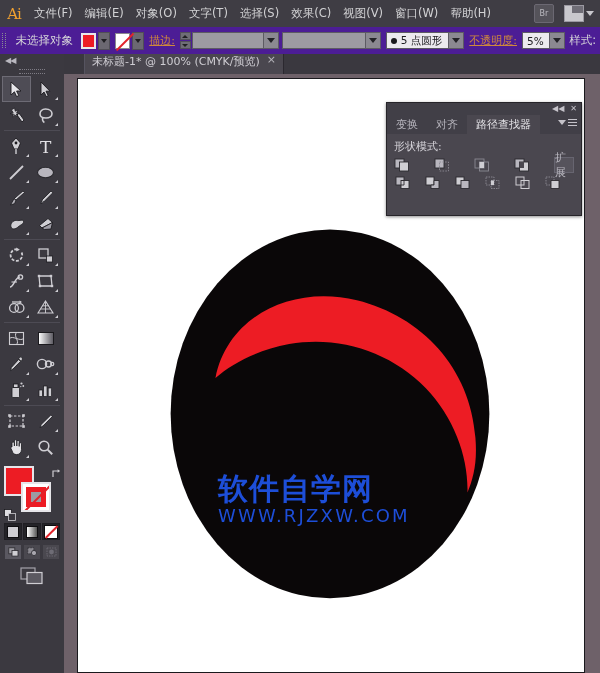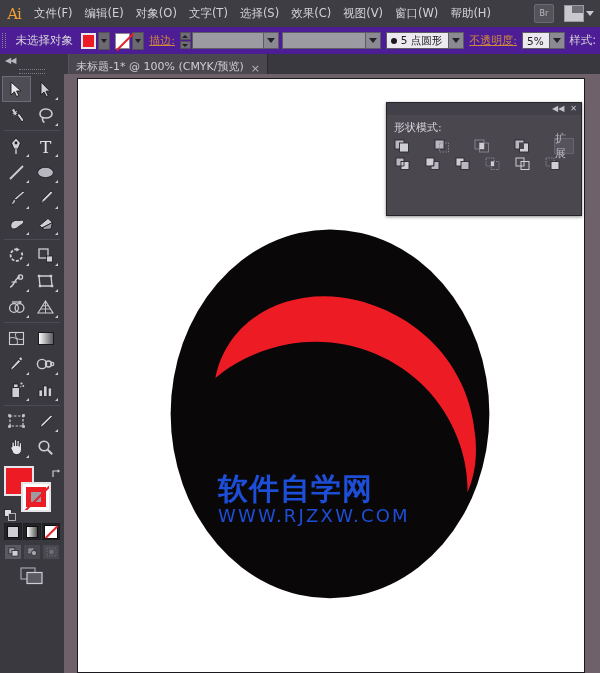--- a/index.html
+++ b/index.html
@@ -85,23 +85,23 @@
   .combo.white{background:#eceaee;}
   .combo.white .val{display:flex;align-items:center;gap:4px;}
   .dot{width:6px;height:6px;border-radius:50%;background:#1b1a1e;display:inline-block;}
 
   
   .tabbar{
     position:absolute;left:64px;top:54px;width:536px;height:20px;
     background:#3a383f;border-bottom:1px solid #221f26;
   }
   .doctab{
-    position:absolute;left:4px;top:0;height:20px;background:#4a474f;
+    position:absolute;left:20px;top:0;height:20px;background:#4a474f;
     border-right:1px solid #2b282f;border-left:1px solid #565460;
-    display:flex;align-items:flex-end;padding:0 7px;gap:7px;
+    display:flex;align-items:flex-start;padding:0 7px;gap:7px;
   }
   .doctab .t{color:#cfcdd3;font-size:11px;white-space:nowrap;}
   .doctab .x{color:#b5b3ba;font-size:11px;line-height:1;}
 
   
   .toolpanel{
     position:absolute;left:0;top:54px;width:64px;height:619px;background:#3b3940;
   }
   .tp-head{height:12px;display:flex;align-items:center;padding-left:5px;}
   .tp-head .dbl{color:#b9b7bf;font-size:8px;letter-spacing:-1px;}
@@ -621,20 +621,33 @@
         <div class="wm2">WWW.RJZXW.COM</div>
       </div>
     </div>
   </div>
 
   <div class="pfpanel">
     <div class="pf-titlebar">
       <span class="ic">◀◀</span>
       <span class="ic">✕</span>
     </div>
+    <div class="pf-tabs">
+      <div class="pf-tab">变换</div>
+      <div class="pf-tab">对齐</div>
+      <div class="pf-tab active">路径查找器</div>
+      <div class="pf-menu">
+        <span class="tri"></span>
+        <span class="lines">
+            <i></i>
+            <i></i>
+            <i></i>
+          </span>
+      </div>
+    </div>
 
     <div class="pf-body">
       <div class="pf-sect">形状模式:</div>
       <div class="pf-row">
         <div class="pf-btn">
           <svg width="16" height="14" viewBox="0 0 16 14">
               <rect x="1" y="1" width="9" height="9" fill="#b9b7bf" stroke="#2c2a30" stroke-width="0.9"></rect>
               <rect x="5.5" y="4" width="9" height="9" fill="#cfced3" stroke="#2c2a30" stroke-width="0.9"></rect>
             </svg>
         </div>

